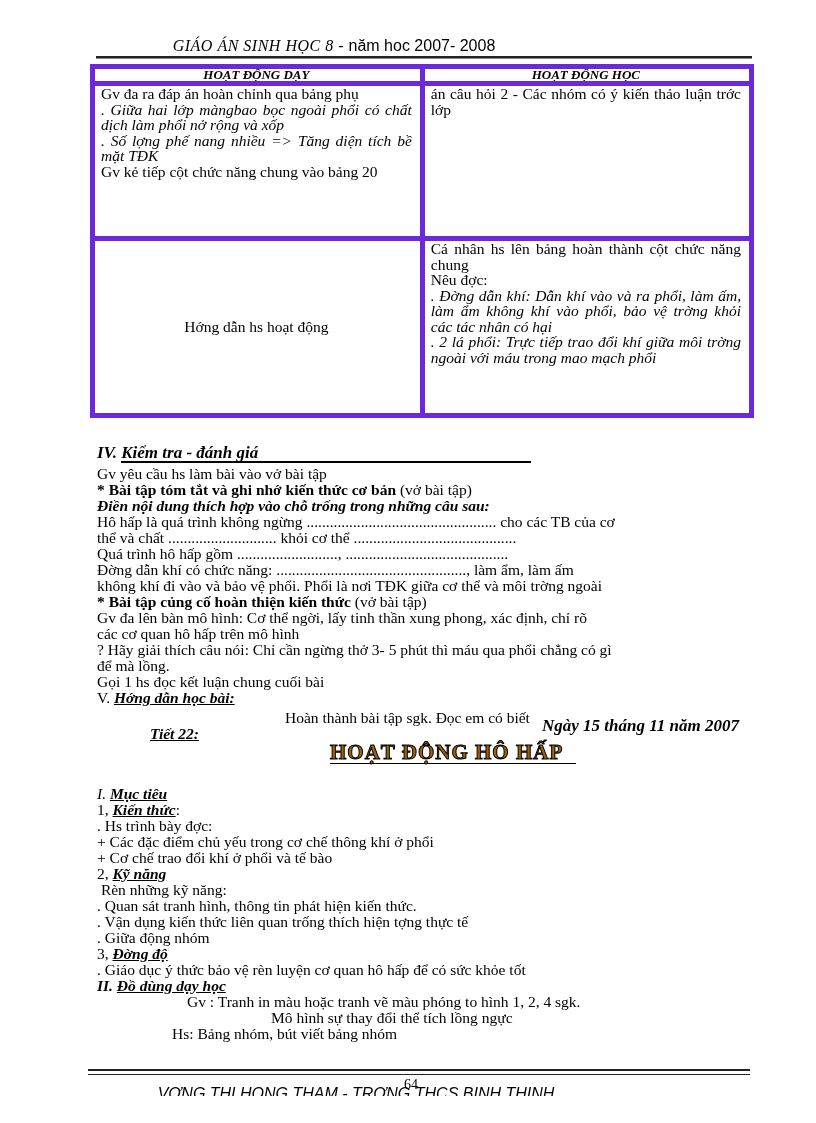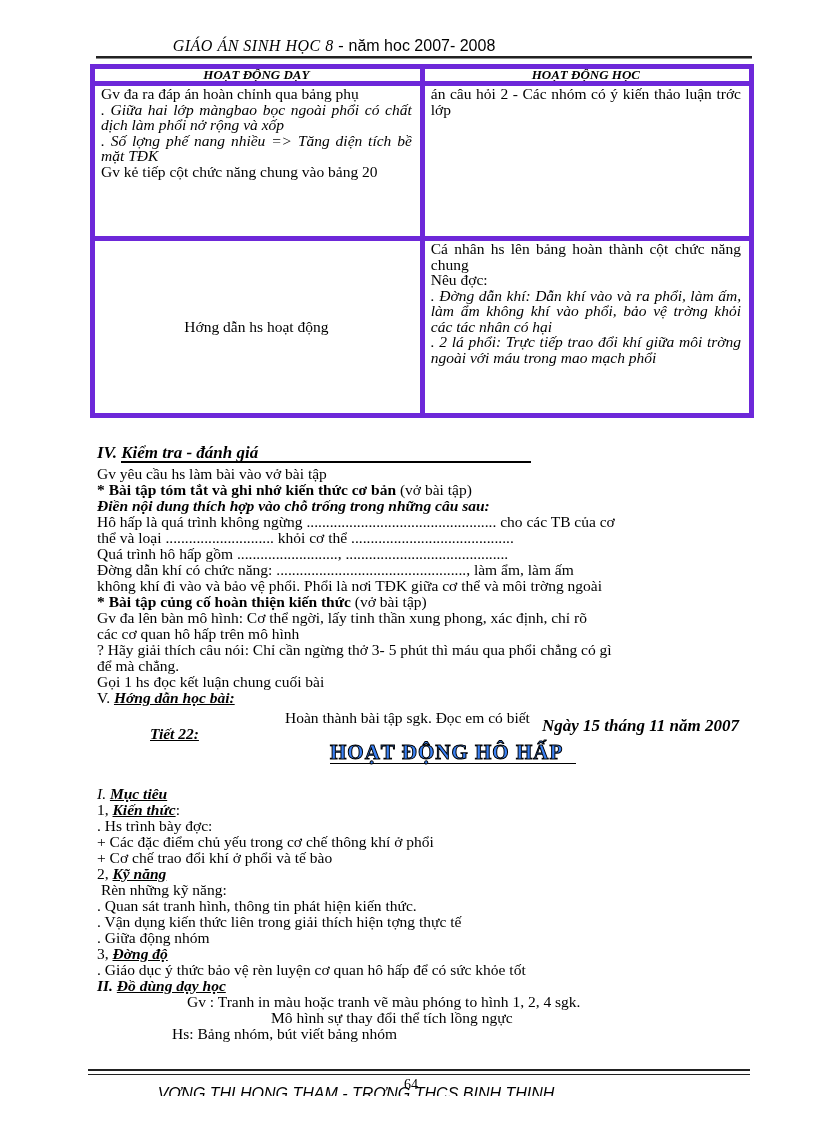--- a/index.html
+++ b/index.html
@@ -19,21 +19,21 @@
   .col-r { width: 318px; }
   .just { text-align: justify; }
   .it { font-style: italic; }
   .b { font-weight: bold; }
   .u { text-decoration: underline; }
 
   .body-text { position: absolute; left: 97px; width: 650px; line-height: 16px; }
   .line { white-space: nowrap; }
   .section-heading { font-style: italic; font-weight: bold; font-size: 17px; }
   .rule-under { display: inline-block; border-bottom: 2px solid #000; }
-  .title-outline { font-family: "Liberation Serif", serif; font-weight: bold; font-size: 21px; color: #3b82f6;
+  .title-outline { font-family: "Liberation Serif", serif; font-weight: bold; font-size: 21px; color: #a16207;
                    -webkit-text-stroke: 1px #000; letter-spacing: 1px; }
   .footer-rule { position: absolute; top: 1069px; left: 88px; width: 662px; height: 3px; border-top: 2px solid #222; border-bottom: 1px solid #222; }
   .footer-text { position: absolute; top: 1087px; left: 0; width: 712px; text-align: center; font-style: italic; font-size: 16px; font-family: "Liberation Sans", sans-serif; height: 9px; overflow: hidden; line-height: 14px; }
   .page-num { position: absolute; top: 1077px; left: 404px; font-size: 14px; }
 </style>
 </head>
 <body>
 
 <div class="page">
 
@@ -76,31 +76,31 @@
   <div class="body-text" style="top: 400px; margin-top: 45px;">
     <div class="line" style="margin-bottom:3px;">
       <span class="section-heading">IV. </span><span class="section-heading rule-under" style="width:410px;">Kiểm tra - đánh giá</span>
     </div>
     <div class="line">Gv yêu cầu hs  làm bài vào vở bài tập</div>
     <div class="line">
       <span class="b">* Bài tập tóm tắt và ghi nhớ kiến thức cơ bản</span><span> (vở bài tập)</span>
     </div>
     <div class="line b it">Điền nội dung thích hợp vào chỗ trống trong những câu sau:</div>
     <div class="line">Hô hấp là quá trình không ngừng ................................................. cho các TB của cơ</div>
-    <div class="line">thể và loại ............................ khỏi cơ thể ..........................................</div>
+    <div class="line">thể và chất ............................ khỏi cơ thể ..........................................</div>
     <div class="line">Quá trình hô hấp gồm .........................., ..........................................</div>
     <div class="line">Đờng  dẫn khí có chức năng: ................................................., làm ẩm, làm ấm</div>
     <div class="line">không khí đi vào và bảo vệ phổi. Phổi là nơi TĐK giữa cơ thể và môi trờng  ngoài</div>
     <div class="line">
       <span class="b">* Bài tập củng cố hoàn thiện kiến thức</span><span>  (vở bài tập)</span>
     </div>
     <div class="line">Gv đa  lên bàn mô hình: Cơ thể ngời,  lấy tinh thần xung phong, xác định, chỉ rõ</div>
     <div class="line">các cơ quan hô hấp trên mô hình</div>
     <div class="line">? Hãy giải thích câu nói: Chỉ cần ngừng thở 3- 5 phút thì máu qua phổi chẳng có gì</div>
-    <div class="line">để mà chẳng.</div>
+    <div class="line">để mà lồng.</div>
     <div class="line">Gọi 1 hs đọc kết luận chung cuối bài</div>
     <div class="line">
       <span>V. </span><span class="b it u">Hớng  dẫn học bài:</span>
     </div>
     <div class="line" style="padding-left: 188px; margin-top: 4px;">Hoàn thành bài tập sgk. Đọc em có biết</div>
   </div>
 
   <div class="body-text" style="top: 718px; text-align: right; width: 642px;">
     <span class="b it" style="font-size:17px;">Ngày 15 tháng 11 năm 2007</span>
   </div>
@@ -121,21 +121,21 @@
       <span>1, </span><span class="b it u">Kiến thức</span><span>:</span>
     </div>
     <div class="line">. Hs trình bày đợc:</div>
     <div class="line">+ Các đặc điểm chủ yếu trong cơ chế thông khí ở phổi</div>
     <div class="line">+ Cơ chế trao đổi khí ở phổi và tế bào</div>
     <div class="line">
       <span>2, </span><span class="b it u">Kỹ năng</span>
     </div>
     <div class="line" style="white-space: pre;"> Rèn những kỹ năng:</div>
     <div class="line">. Quan sát tranh hình, thông tin phát hiện kiến thức.</div>
-    <div class="line">. Vận dụng kiến thức liên trong giải thích hiện tợng  thực tế</div>
+    <div class="line">. Vận dụng kiến thức liên quan trống thích hiện tợng  thực tế</div>
     <div class="line">. Giữa động nhóm</div>
     <div class="line">
       <span>3, </span><span class="b it u">Đờng độ</span>
     </div>
     <div class="line">. Giáo dục ý thức bảo vệ rèn luyện cơ quan hô hấp để có sức khỏe tốt</div>
     <div class="line">
       <span class="b it">II. </span><span class="b it u">Đồ dùng dạy học</span>
     </div>
     <div class="line" style="padding-left: 90px;">Gv :  Tranh in màu hoặc tranh vẽ màu phóng to hình 1, 2, 4 sgk.</div>
     <div class="line" style="padding-left: 174px;">Mô hình sự thay đổi thể tích lồng ngực</div>

